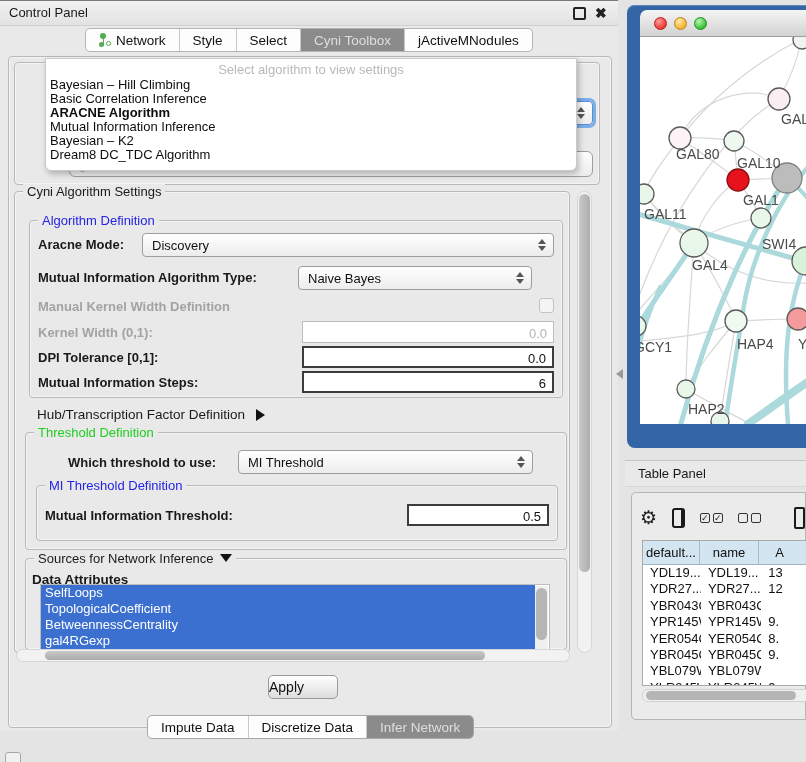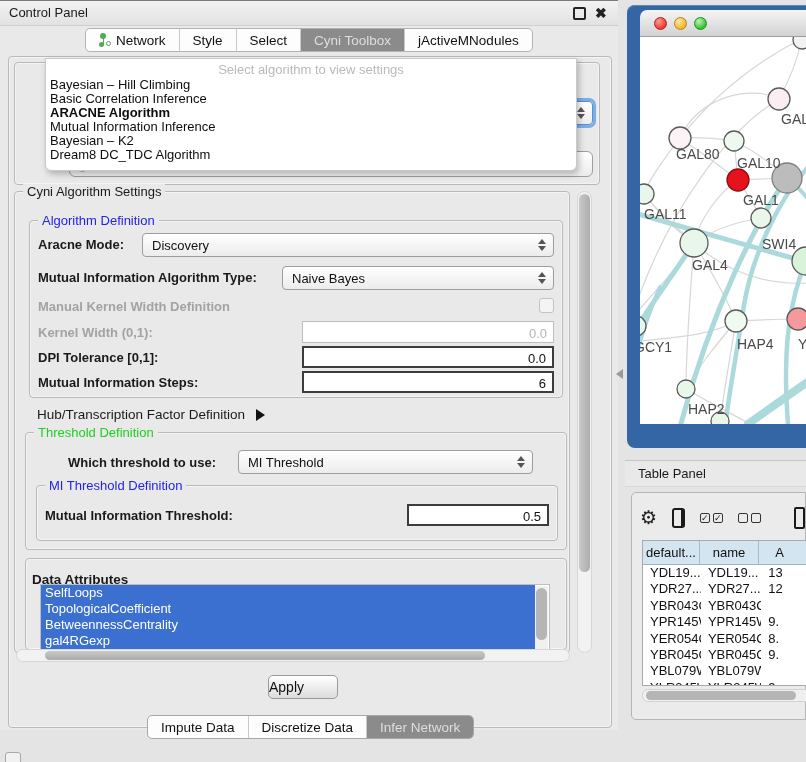--- a/index.html
+++ b/index.html
@@ -174,21 +174,21 @@
       <div class="groupbox" style="left:14px; top:28px; width:534px; height:178px;">
         <span class="gtitle blue">Algorithm Definition</span>
 
         <span class="lbl" style="left:8px; top:16px;">Aracne Mode:</span>
         <div class="combo" style="left:112px; top:12px; width:412px;">
           <span>Discovery</span>
           <span class="stepper"></span>
         </div>
 
         <span class="lbl" style="left:8px; top:49px;">Mutual Information Algorithm Type:</span>
-        <div class="combo" style="left:252px; top:45px; width:272px;">
+        <div class="combo" style="left:268px; top:45px; width:234px;">
           <span>Naive Bayes</span>
           <span class="stepper"></span>
         </div>
 
         <span class="lbl dis" style="left:8px; top:78px;">Manual Kernel Width Definition</span>
         <span class="chk" style="left:509px; top:77px;"></span>
 
         <span class="lbl dis" style="left:8px; top:104px;">Kernel Width (0,1):</span>
         <input class="tfield dis" style="left: 272px; top: 100px; width: 252px;" readonly="" value="0.0">
 
@@ -214,20 +214,21 @@
         </div>
 
         <div class="groupbox" style="left:10px; top:52px; width:522px; height:56px;">
           <span class="gtitle blue" style="background:#e9e9e9;">MI Threshold Definition</span>
           <span class="lbl" style="left:8px; top:22px;">Mutual Information Threshold:</span>
           <input class="tfield" style="left: 370px; top: 18px; width: 142px;" value="0.5">
         </div>
       </div>
 
       <div class="groupbox" style="left:10px; top:366px; width:542px; height:92px;">
+        <span class="gtitle"><span>Sources for Network Inference</span><span class="tri-down"></span></span>
         <span class="lbl" style="left:6px; top:13px; font-size:13.5px;">Data Attributes</span>
       </div>
     </div>
 
     <div class="attrlist">
       <div class="row">SelfLoops</div>
       <div class="row">TopologicalCoefficient</div>
       <div class="row">BetweennessCentrality</div>
       <div class="row">gal4RGexp</div>
       <div class="listsb">

